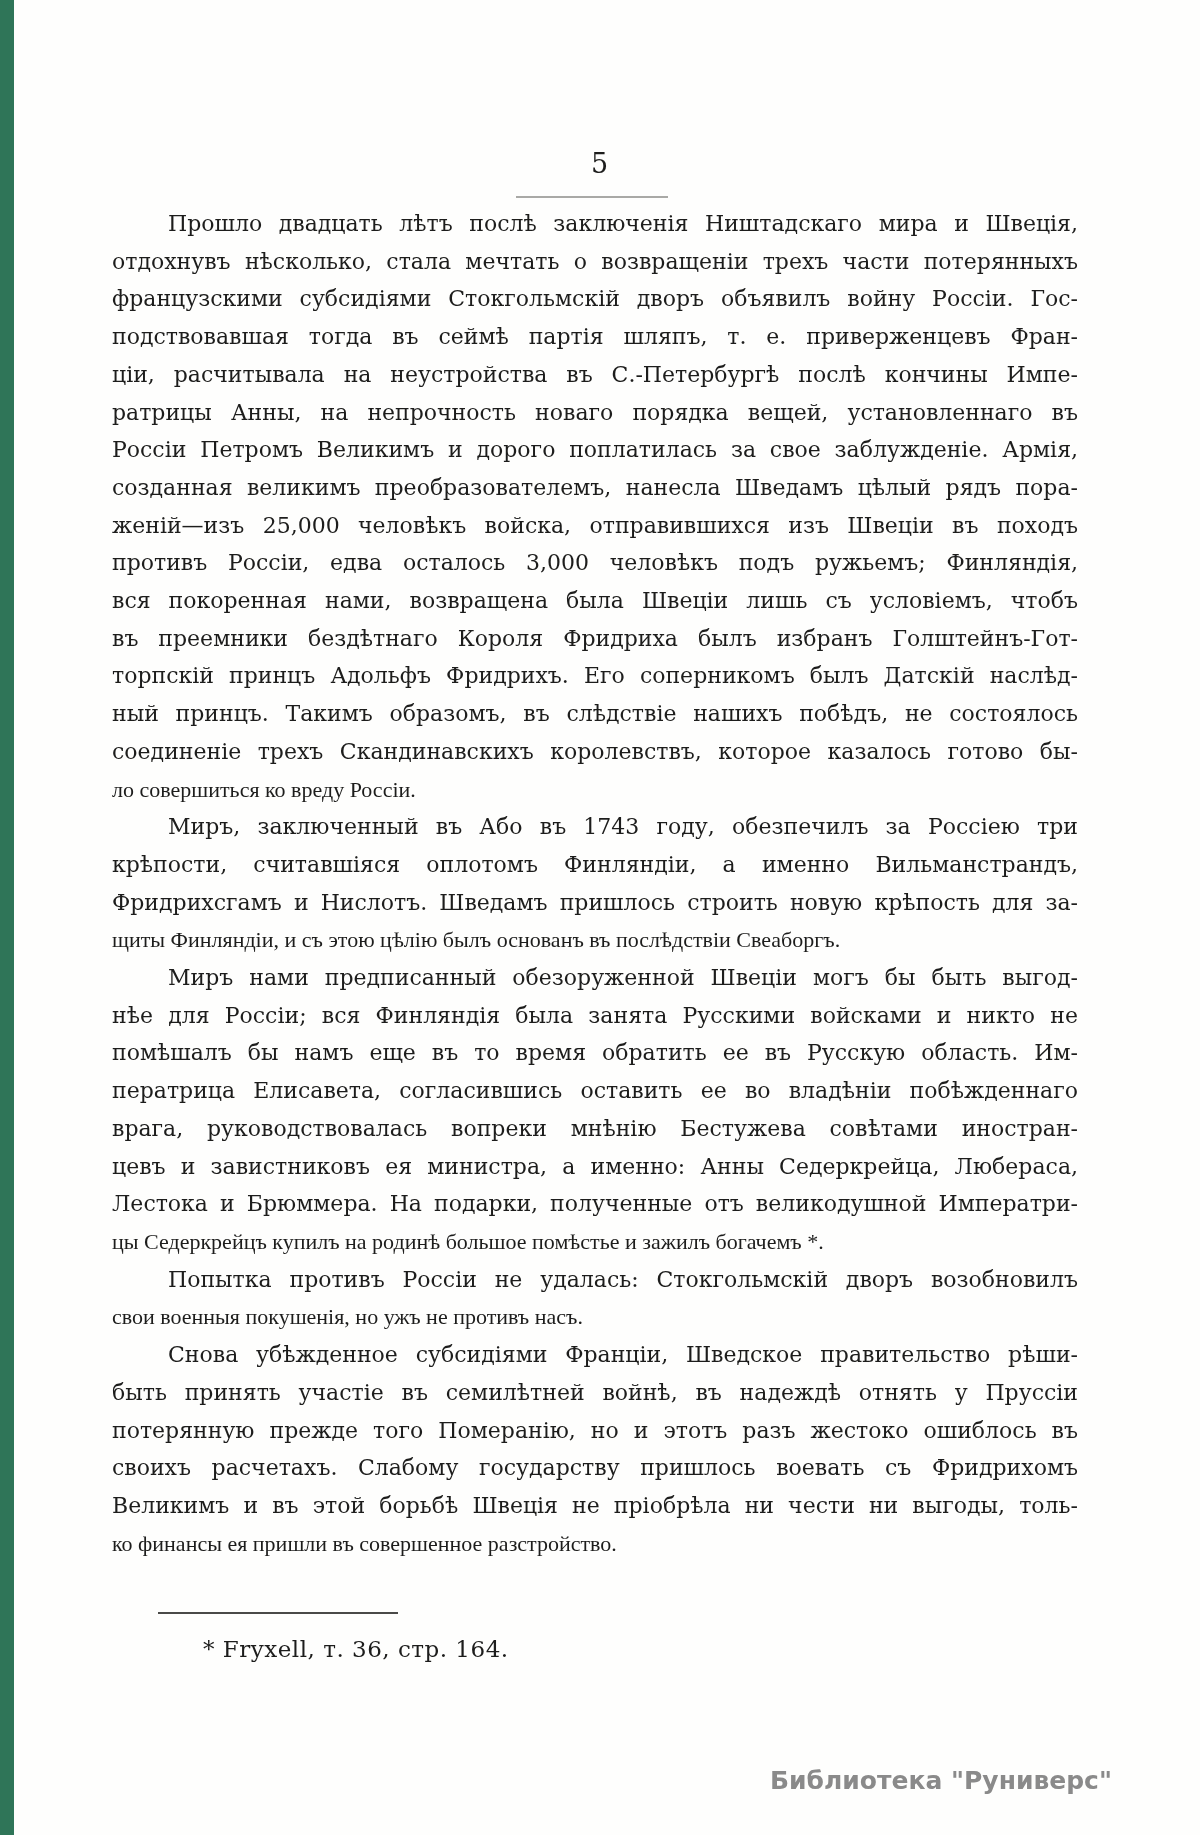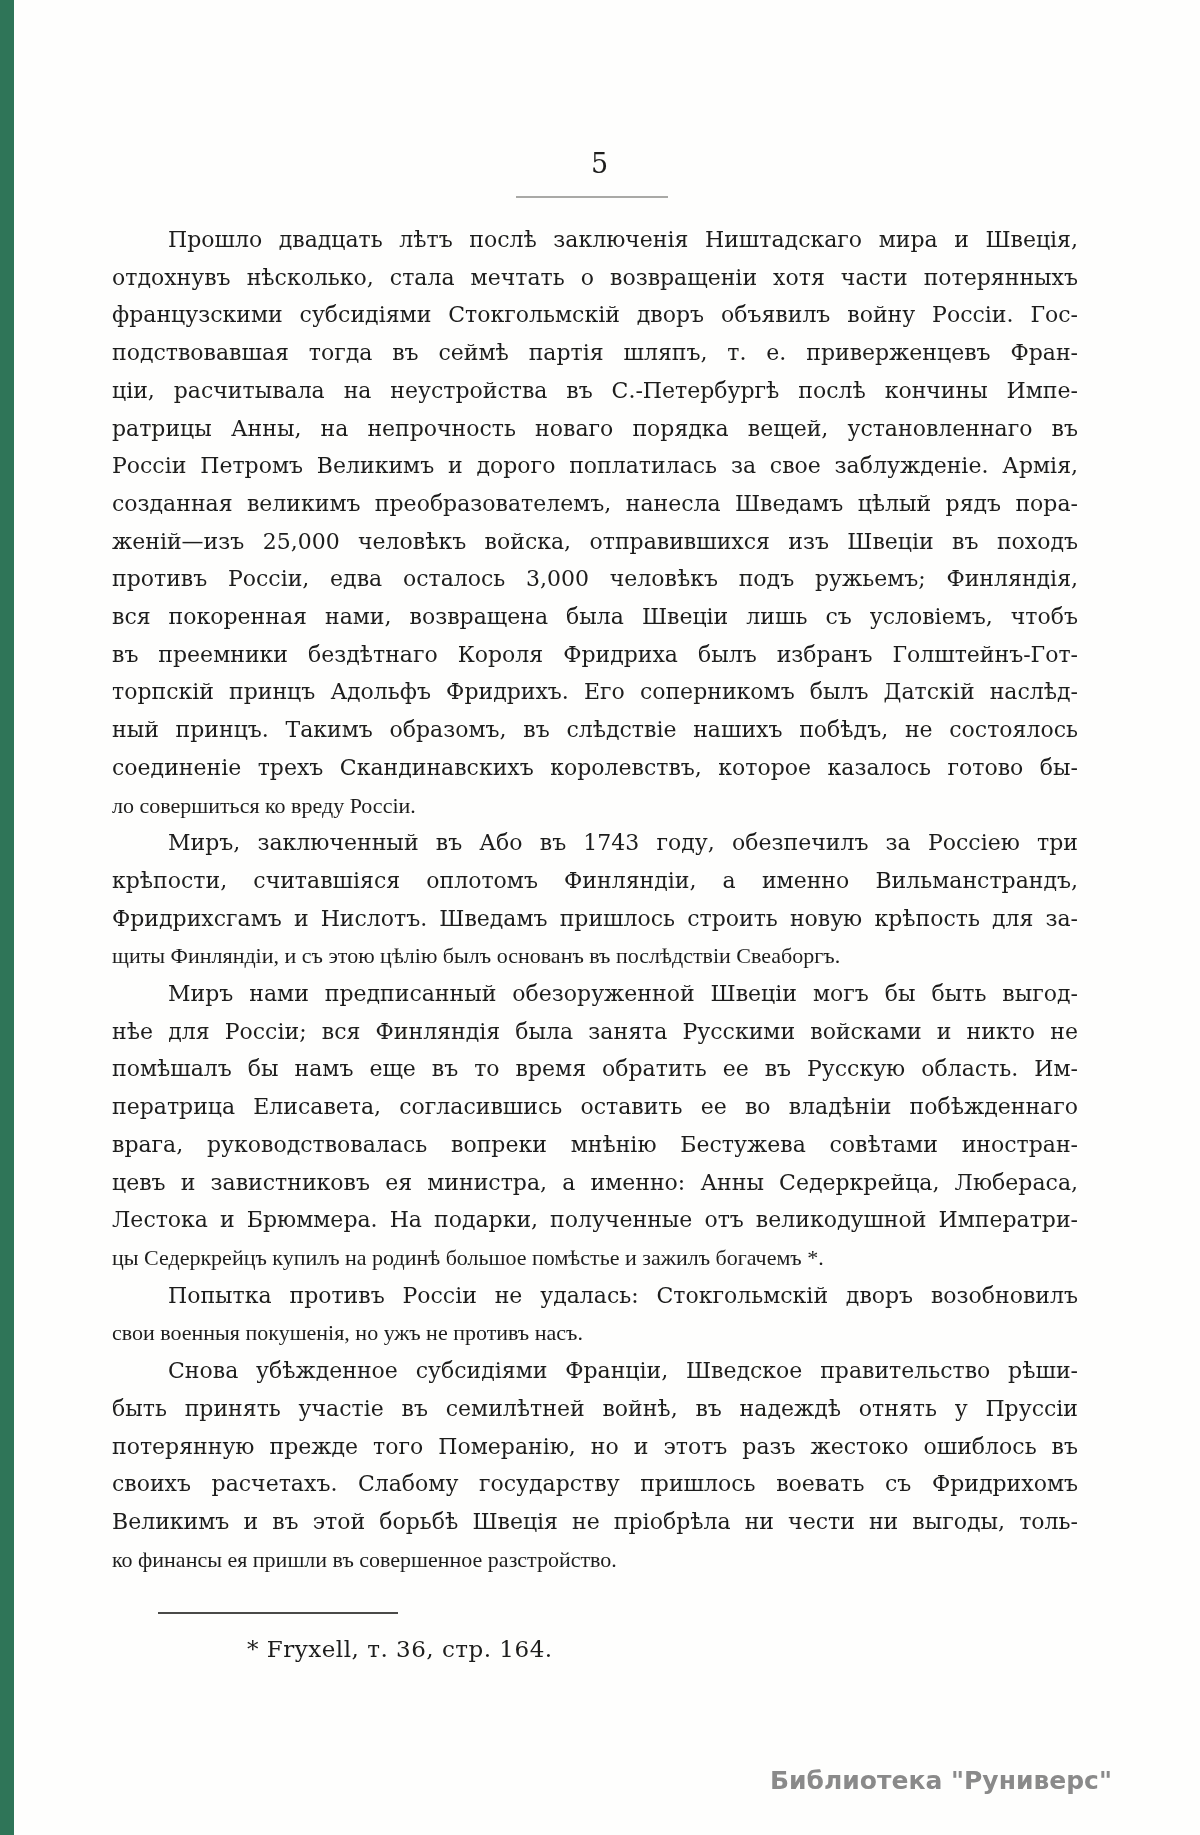--- a/index.html
+++ b/index.html
@@ -15,58 +15,57 @@
   }
   .pageno{
     position:absolute;top:148px;left:540px;width:120px;
     text-align:center;font-size:27px;letter-spacing:1px;
   }
   .pageno-rule{
     position:absolute;top:196px;left:516px;width:152px;height:0;
     border-top:2px solid #a9a9a6;
   }
   .textblock{
-    position:absolute;left:112px;top:221px;width:966px;
+    position:absolute;left:112px;top:205px;width:966px;
     font-size:22px;line-height:37.7px;
   }
   .line{
     text-align:justify;
     text-align-last:justify;
   }
   .line.first{text-indent:56px;}
   .line.last{text-align-last:left;font-family:Liberation Serif, serif;}
   .footnote-rule{
     position:absolute;left:158px;top:1612px;width:240px;height:0;
     border-top:2px solid #4a4a48;
   }
   .footnote{
     position:absolute;left:203px;top:1636px;font-size:23px;
     letter-spacing:0.5px;
-    margin-left:44px;
   }
   .watermark{
     position:absolute;top:1766px;left:770px;width:340px;
     font-family:"DejaVu Sans","Liberation Sans",sans-serif;
     font-weight:bold;font-size:25px;text-align:center;
     white-space:nowrap;
   }
 </style>
 </head>
 <body>
 
 <div class="page" style="color: rgb(29, 29, 28);">
   <div class="stripe" style="background: rgb(47, 117, 88);"></div>
 
   <div class="pageno">5</div>
   <div class="pageno-rule"></div>
 
   <div class="textblock" id="textblock">
       <div>
         <div class="line first">Прошло двадцать лѣтъ послѣ заключенія Ништадскаго мира и Швеція,</div>
-        <div class="line">отдохнувъ нѣсколько, стала мечтать о возвращеніи хотя части потерянныхъ</div>
+        <div class="line">отдохнувъ нѣсколько, стала мечтать о возвращеніи трехъ части потерянныхъ</div>
         <div class="line">французскими субсидіями Стокгольмскій дворъ объявилъ войну Россіи. Гос-</div>
         <div class="line">подствовавшая тогда въ сеймѣ партія шляпъ, т. е. приверженцевъ Фран-</div>
         <div class="line">ціи, расчитывала на неустройства въ С.-Петербургѣ послѣ кончины Импе-</div>
         <div class="line">ратрицы Анны, на непрочность новаго порядка вещей, установленнаго въ</div>
         <div class="line">Россіи Петромъ Великимъ и дорого поплатилась за свое заблужденіе. Армія,</div>
         <div class="line">созданная великимъ преобразователемъ, нанесла Шведамъ цѣлый рядъ пора-</div>
         <div class="line">женій—изъ 25,000 человѣкъ войска, отправившихся изъ Швеціи въ походъ</div>
         <div class="line">противъ Россіи, едва осталось 3,000 человѣкъ подъ ружьемъ; Финляндія,</div>
         <div class="line">вся покоренная нами, возвращена была Швеціи лишь съ условіемъ, чтобъ</div>
         <div class="line">въ преемники бездѣтнаго Короля Фридриха былъ избранъ Голштейнъ-Гот-</div>

